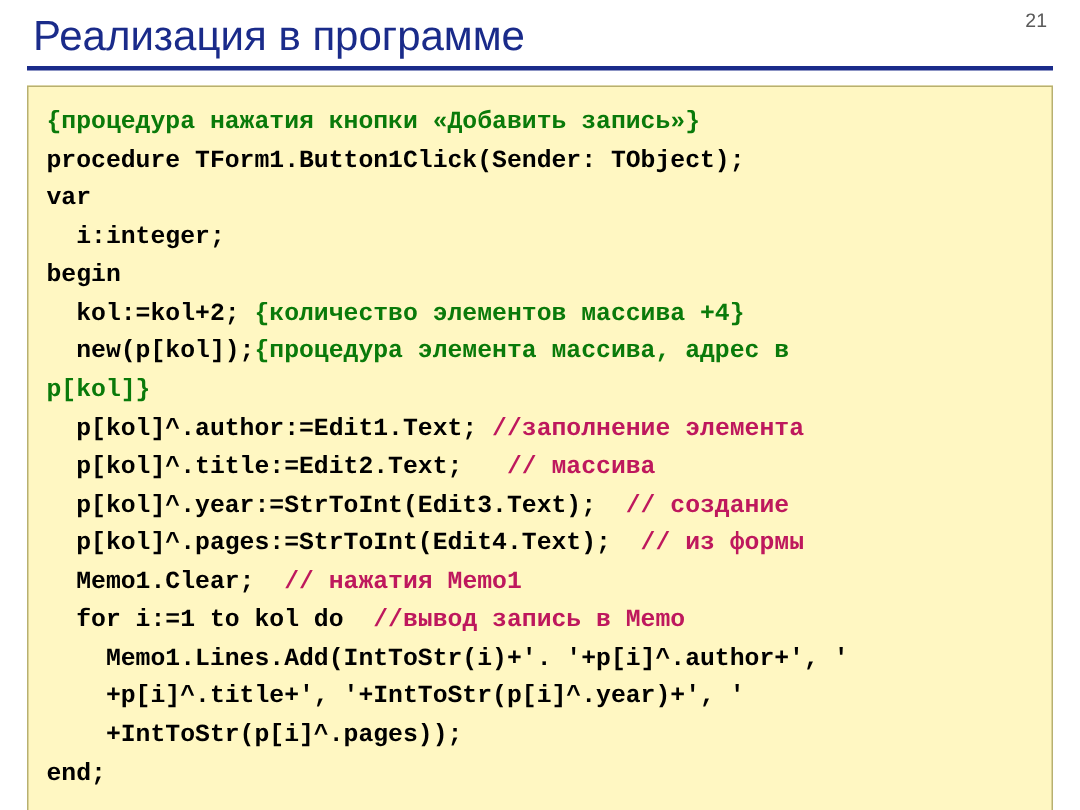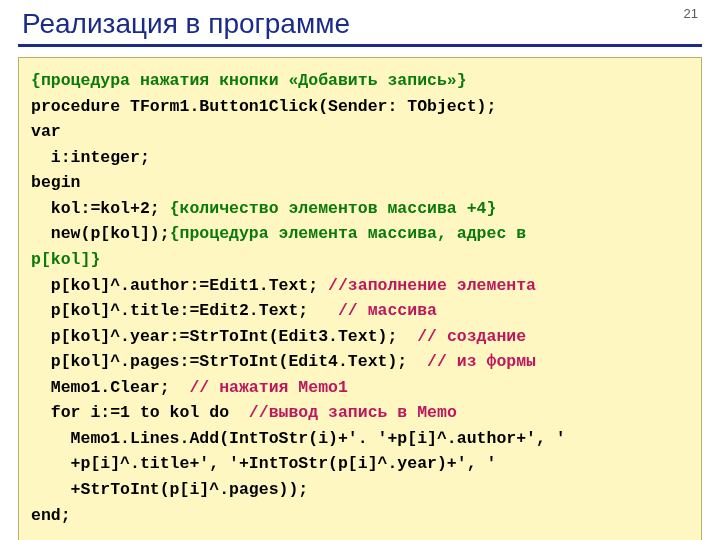--- a/index.html
+++ b/index.html
@@ -67,15 +67,15 @@
 <span>  new(p[kol]);</span><span class="cmt-brace">{процедура элемента массива, адрес в</span>
 <span class="cmt-brace">p[kol]}</span>
 <span>  p[kol]^.author:=Edit1.Text; </span><span class="cmt-slash">//заполнение элемента</span>
 <span>  p[kol]^.title:=Edit2.Text;   </span><span class="cmt-slash">// массива</span>
 <span>  p[kol]^.year:=StrToInt(Edit3.Text);  </span><span class="cmt-slash">// создание</span>
 <span>  p[kol]^.pages:=StrToInt(Edit4.Text);  </span><span class="cmt-slash">// из формы</span>
 <span>  Memo1.Clear;  </span><span class="cmt-slash">// нажатия Memo1</span>
 <span>  for i:=1 to kol do  </span><span class="cmt-slash">//вывод запись в Memo</span>
 <span>    Memo1.Lines.Add(IntToStr(i)+'. '+p[i]^.author+', '</span>
 <span>    +p[i]^.title+', '+IntToStr(p[i]^.year)+', '</span>
-<span>    +StrToInt(p[i]^.pages));</span>
+<span>    +IntToStr(p[i]^.pages));</span>
 <span>end;</span></div>
 </div>
 
 </body></html>

